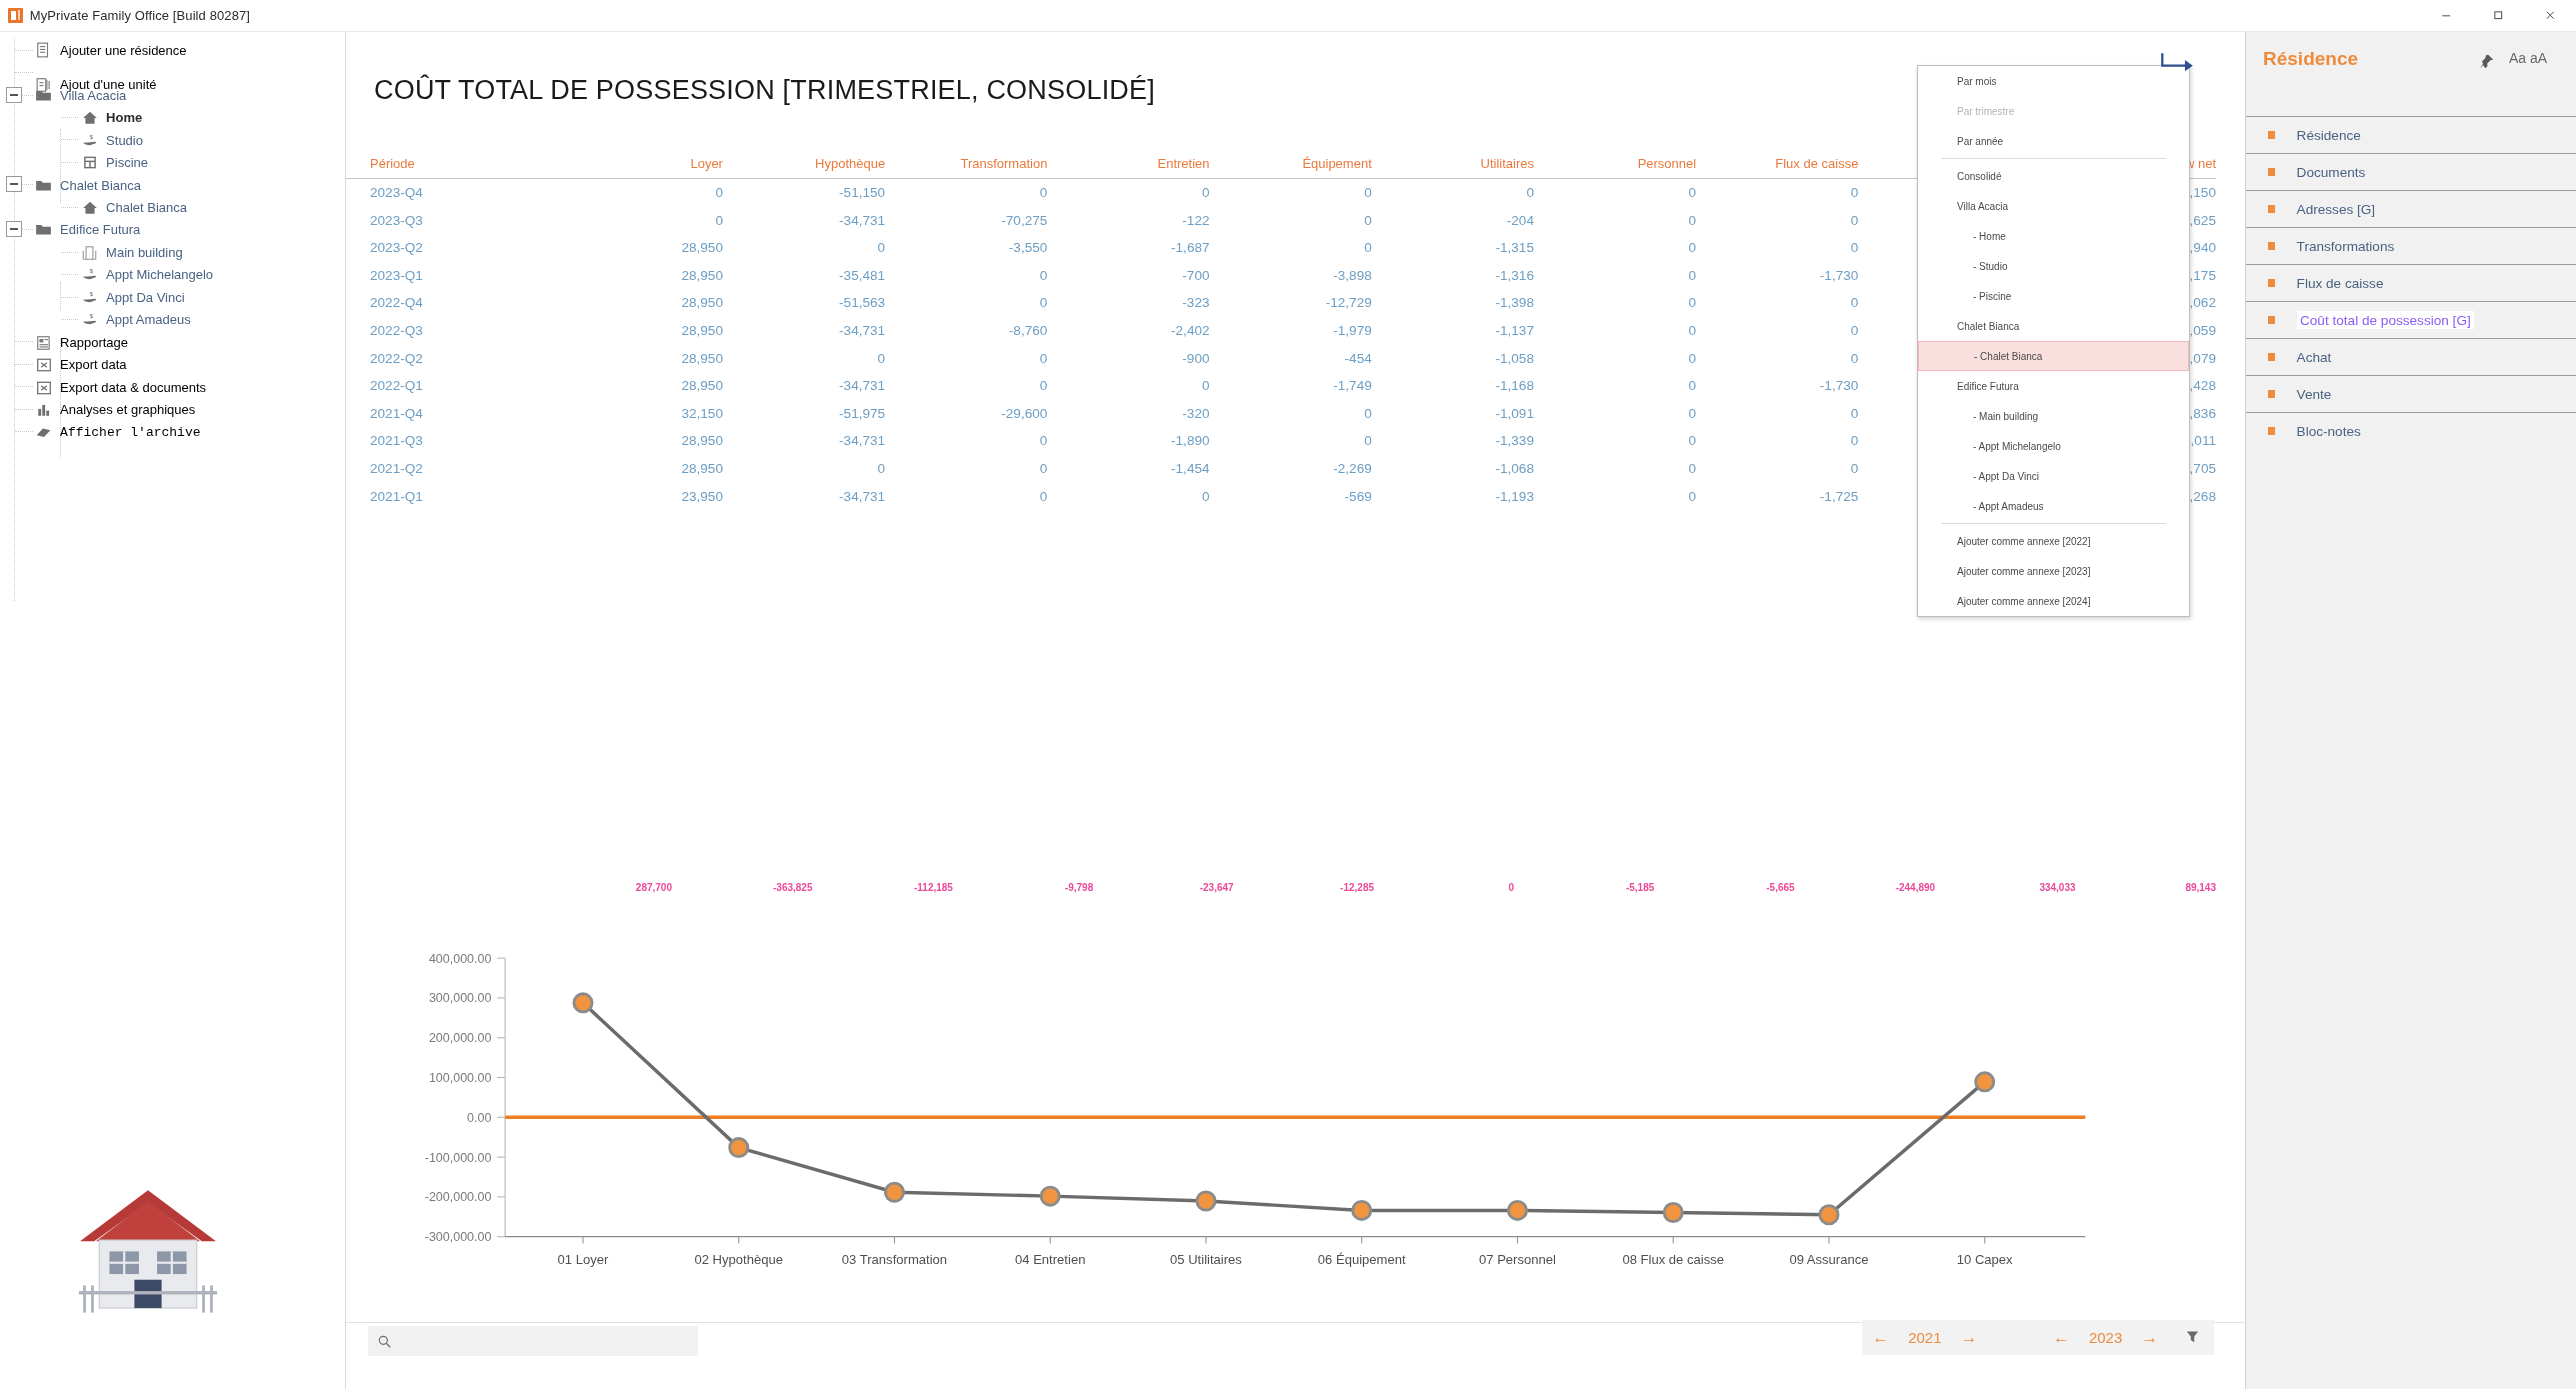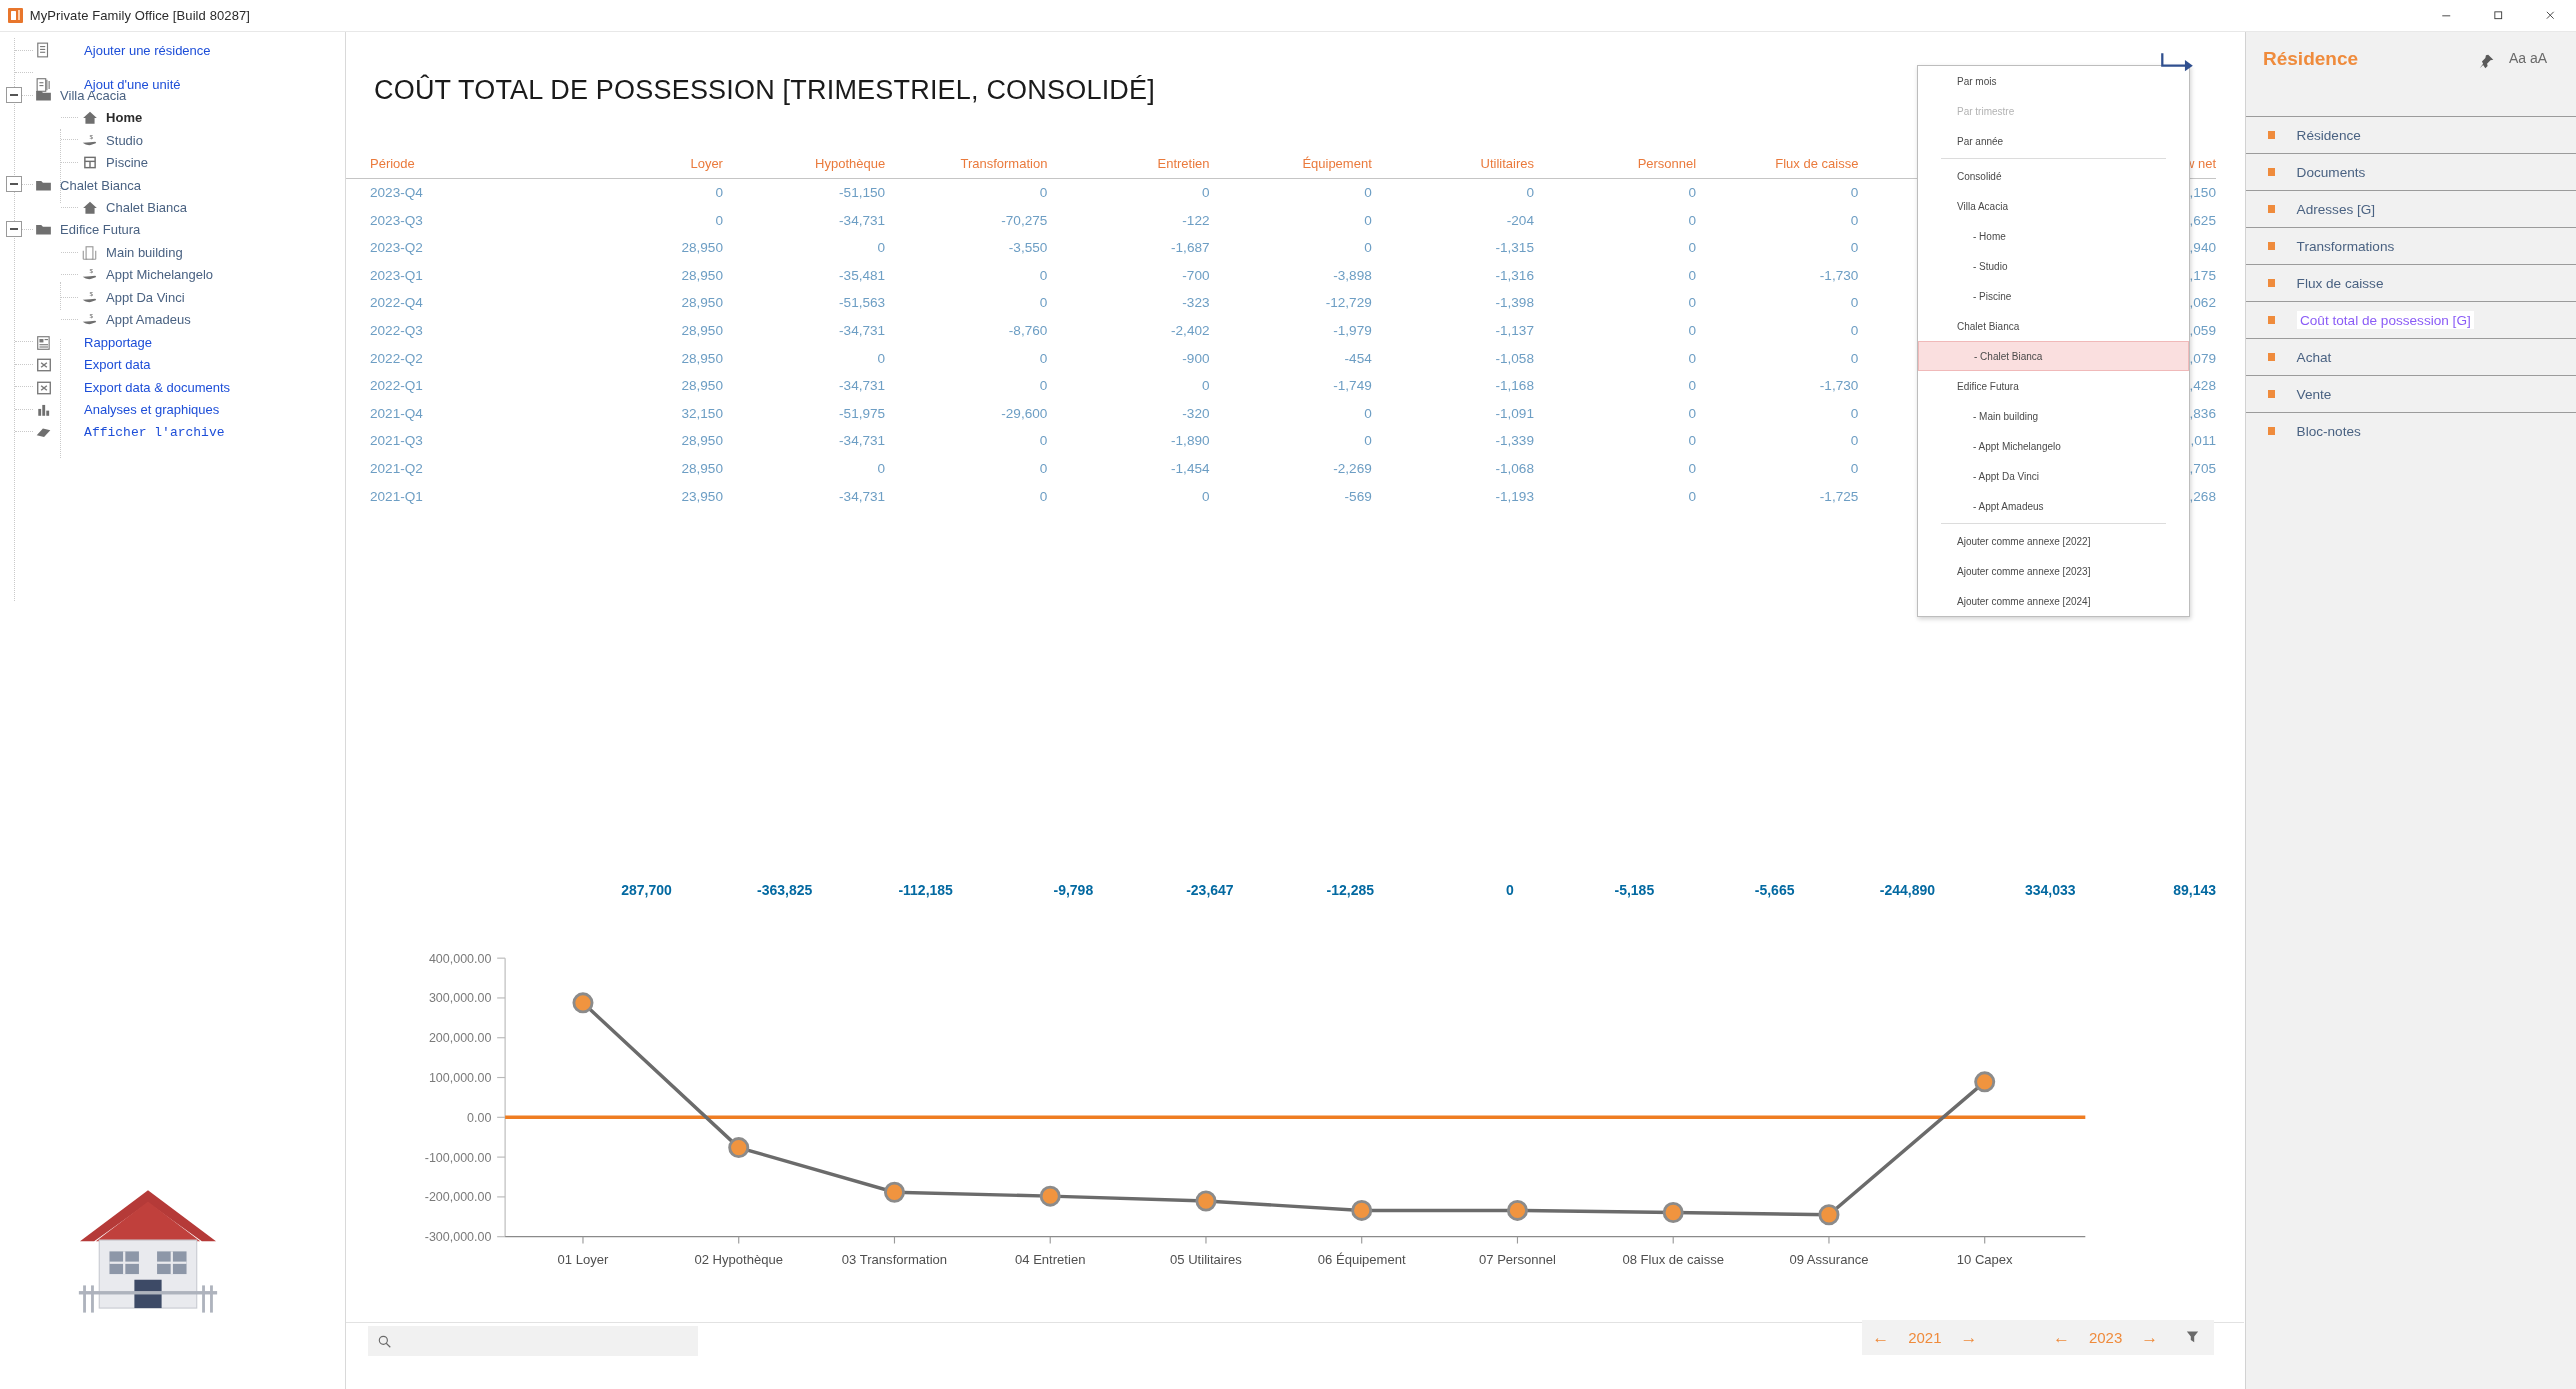--- a/index.html
+++ b/index.html
@@ -20,21 +20,21 @@
   #winbtns { margin-left:auto; display:flex; }
   .winbtn { width:52px; height:31px; display:flex; align-items:center; justify-content:center;
     color:#4a4a4a; font-size:15px; line-height:1; }
   .winbtn svg { display:block; }
 
   
   #tree { position:absolute; left:0; top:32px; width:346px; height:1357px;
     background:#fff; border-right:0.6px solid #d9d9d9; }
   .tnode { position:absolute; display:flex; align-items:center; height:23px; white-space:nowrap; }
   .tnode .tlabel { font-size:13px; color:#4a6282; }
-  .tnode.muted .tlabel { color:#1d4ed8;margin-left:24px; }
+  .tnode.muted .tlabel { color:#000000; }
   .tnode.bold .tlabel { font-weight:bold; color:#2b2b2b; }
   .ticon { width:19.3px; height:17px; margin-right:6.8px; display:flex; align-items:center;
     justify-content:center; color:#6f6f6f; }
   .expander { position:absolute; width:16px; height:16px; border:0.6px solid #9a9a9a;
     background:#fff; display:flex; align-items:center; justify-content:center; }
   .expander i { display:block; width:8px; height:1.7px; background:#555; }
   .vline { position:absolute; border-left:1.1px dotted #c9c9c9; }
   .hline { position:absolute; border-top:1.1px dotted #c9c9c9; }
 
   #house { position:absolute; left:74px; top:1148px; width:148px; height:136px; }
@@ -48,21 +48,21 @@
   #tbl { position:absolute; left:0px; top:124px; width:1870px; border-collapse:collapse; }
   #tbl th { font-size:13px; color:#ea7a3c; font-weight:normal; padding:0 0 6.8px 0;
     border-bottom:1.1px solid #c5c5c5; text-align:right; white-space:nowrap; }
   #tbl th.first { text-align:left; padding-left:24px; }
   #tbl td { font-size:13.6px; color:#6d9ec4; text-align:right; padding:6.3px 0; white-space:nowrap; }
   #tbl td.first { text-align:left; padding-left:24px; }
   .colw0{width:188px}.colw{width:142px}.colwl{width:171px}
 
   
   #totals { position:absolute; left:0px; top:850px; width:1870px; border-collapse:collapse; }
-  #totals td { font-size:14px; color:#0369a1; font-weight:bold; text-align:right;
+  #totals td { font-size:10px; color:#ec4899; font-weight:bold; text-align:right;
     white-space:nowrap; font-family:"Liberation Sans Narrow","Liberation Sans",sans-serif; }
   #totals td.first { text-align:left; padding-left:24px; }
 
   
   #chart { position:absolute; left:17px; top:909px; width:1836px; height:364px; }
 
   
   #footer { position:absolute; left:0; bottom:0; width:1898px; height:67px;
     border-top:0.6px solid #e2e2e2; }
   #searchbox { position:absolute; left:368px; top:1326px; width:330px; height:30px;

